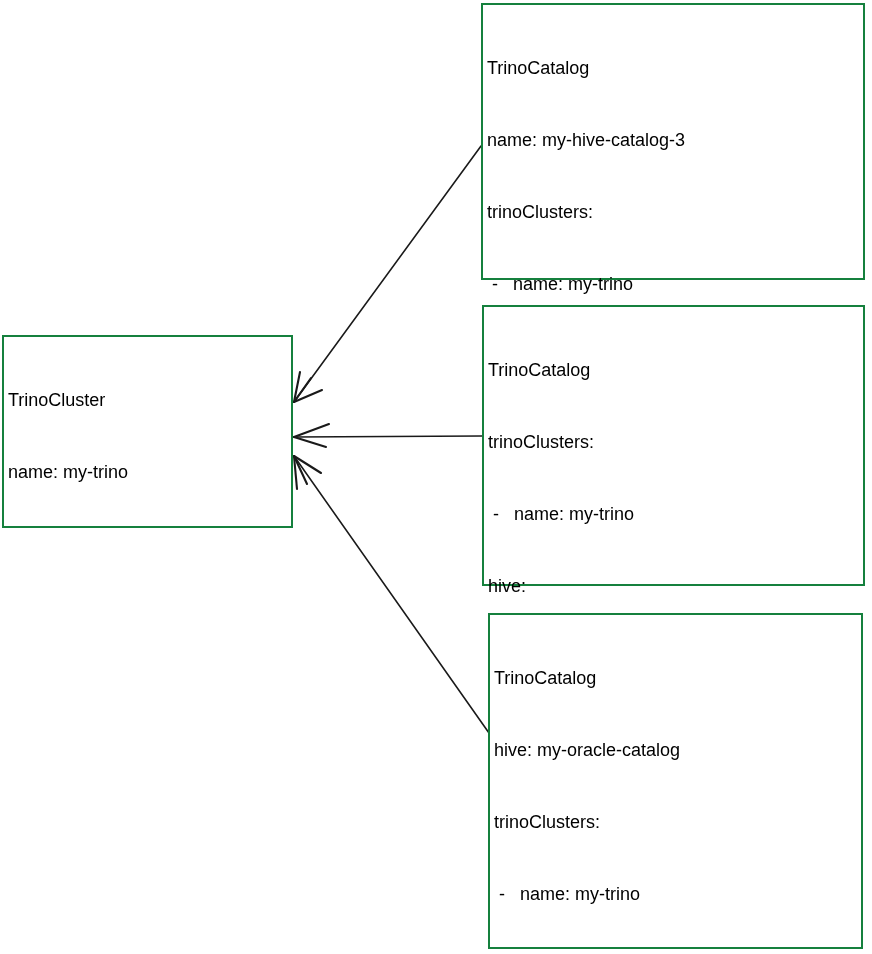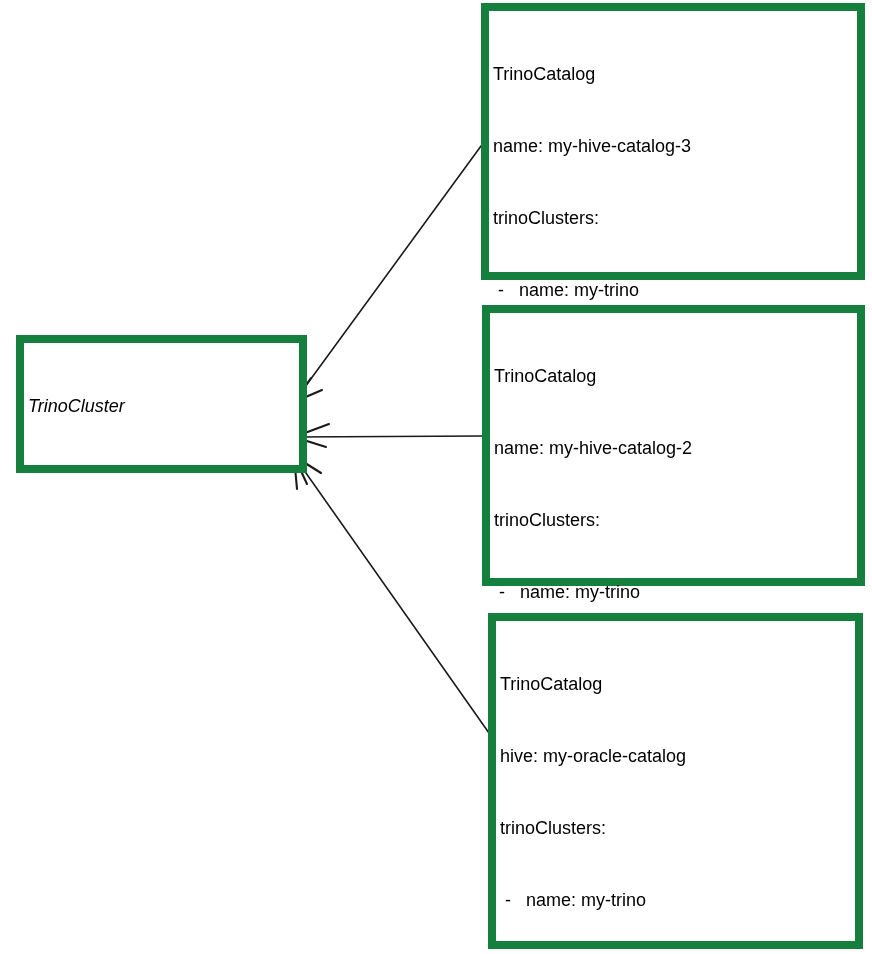--- a/index.html
+++ b/index.html
@@ -11,44 +11,43 @@
     position: relative;
     width: 872px;
     height: 954px;
     background: #ffffff;
     overflow: hidden;
     font-family: "Liberation Sans", sans-serif;
   }
   .box {
     position: absolute;
     box-sizing: border-box;
-    border: 8px solid #15803d;
+    border: 2px solid #15803d;
     background: #ffffff;
   }
   .box-text {
     position: absolute;
     left: 4px;
     top: 3px;
     right: 2px;
     font-size: 18px;
     line-height: 24px;
     color: #000000;
     white-space: pre;
   }
   .box-text .ln {
     display: block;
     white-space: pre;
   }
   
   #cluster-box {
-    left: 16px;
+    left: 2px;
     top: 335px;
     width: 291px;
-    height: 138px;
-    font-style: italic;
+    height: 193px;
   }
   
   #catalog-box-1 {
     left: 481px;
     top: 3px;
     width: 384px;
     height: 277px;
   }
   #catalog-box-2 {
     left: 482px;
@@ -111,41 +110,41 @@
     <g>
       <line x1="762" y1="817" x2="787" y2="853"></line>
       <path class="barb" d="M 787 853 L 769 826"></path>
       <path class="barb" d="M 787 853 L 776 823"></path>
     </g>
   </svg>
 
   <div class="box" id="cluster-box">
     <div class="box-text">
       <span class="ln">TrinoCluster</span>
+      <span class="ln">name: my-trino</span>
     </div>
   </div>
 
   <div class="box" id="catalog-box-1">
     <div class="box-text">
       <span class="ln">TrinoCatalog</span>
       <span class="ln">name: my-hive-catalog-3</span>
       <span class="ln">trinoClusters:</span>
       <span class="ln"> -   name: my-trino</span>
       <span class="ln">hive:</span>
       <span class="ln">   s3: # S3ConnnectionSpec</span>
       <span class="ln">      inline:</span>
       <span class="ln">         host: minio</span>
       <span class="ln">   metastore: # whatever</span>
     </div>
   </div>
 
   <div class="box" id="catalog-box-2">
     <div class="box-text">
       <span class="ln">TrinoCatalog</span>
-      <span class="ln">name: my-hive-catalog-2</span>
       <span class="ln">trinoClusters:</span>
       <span class="ln"> -   name: my-trino</span>
       <span class="ln">hive:</span>
       <span class="ln">   hdfs:</span>
       <span class="ln">      # TBD</span>
       <span class="ln">   metastore: # whatever</span>
     </div>
   </div>
 
   <div class="box" id="catalog-box-3">

